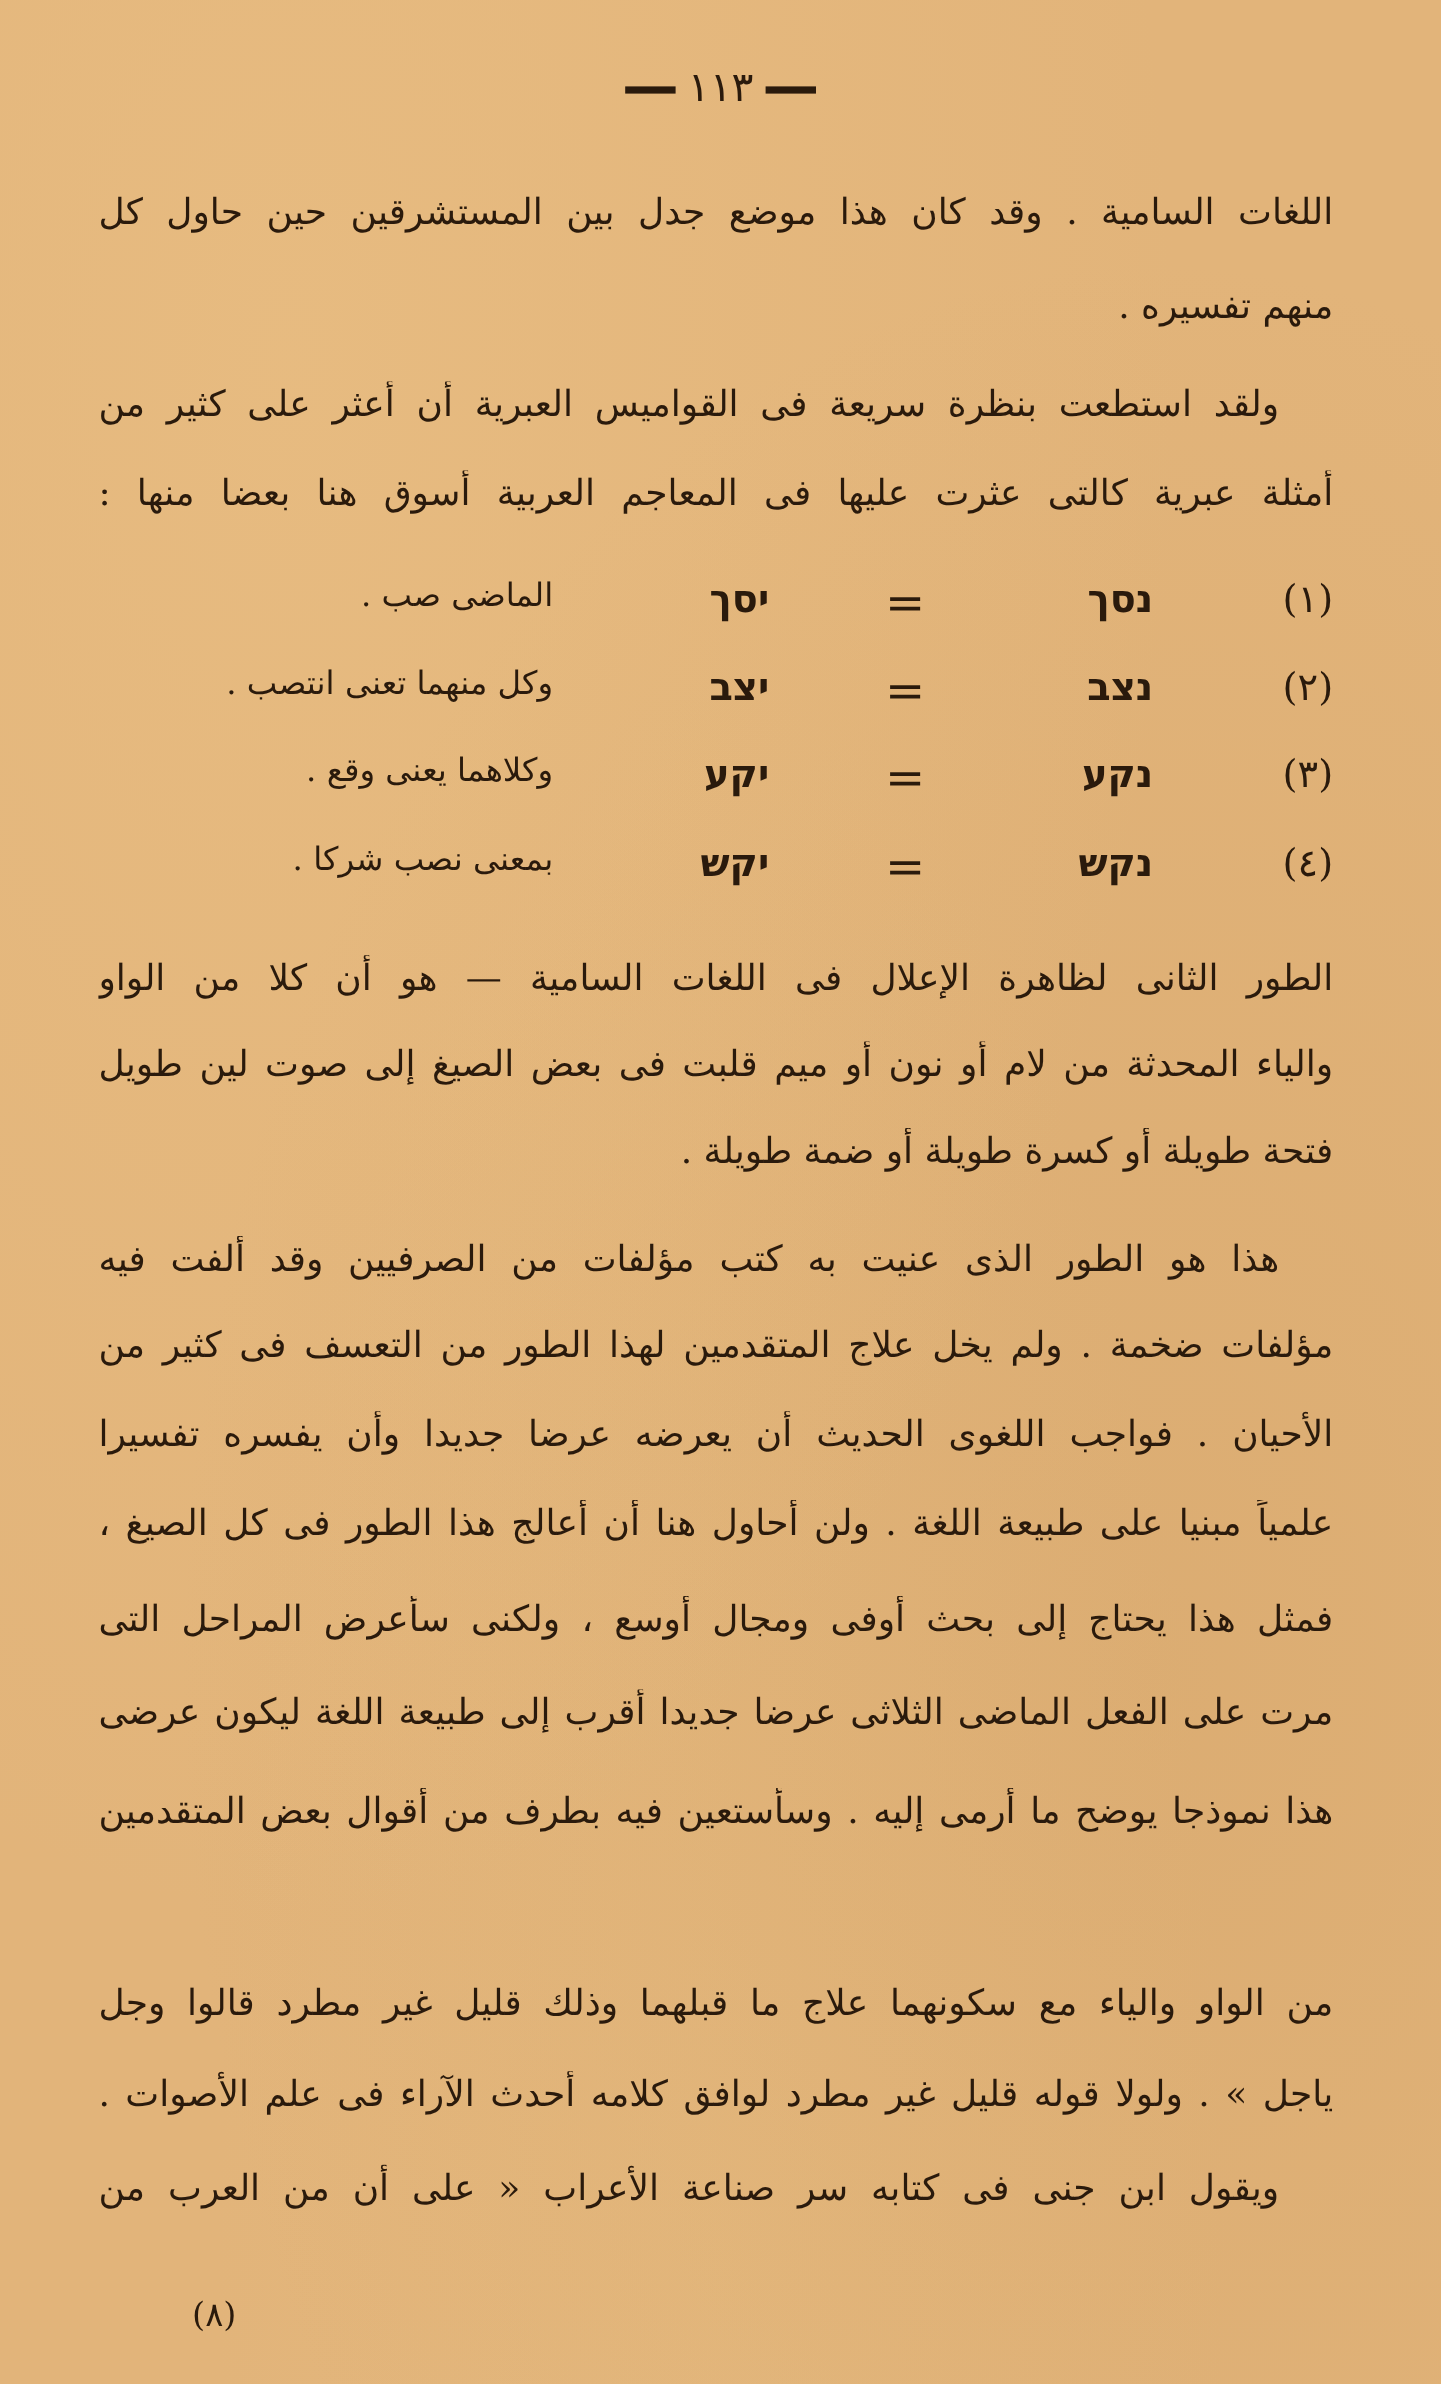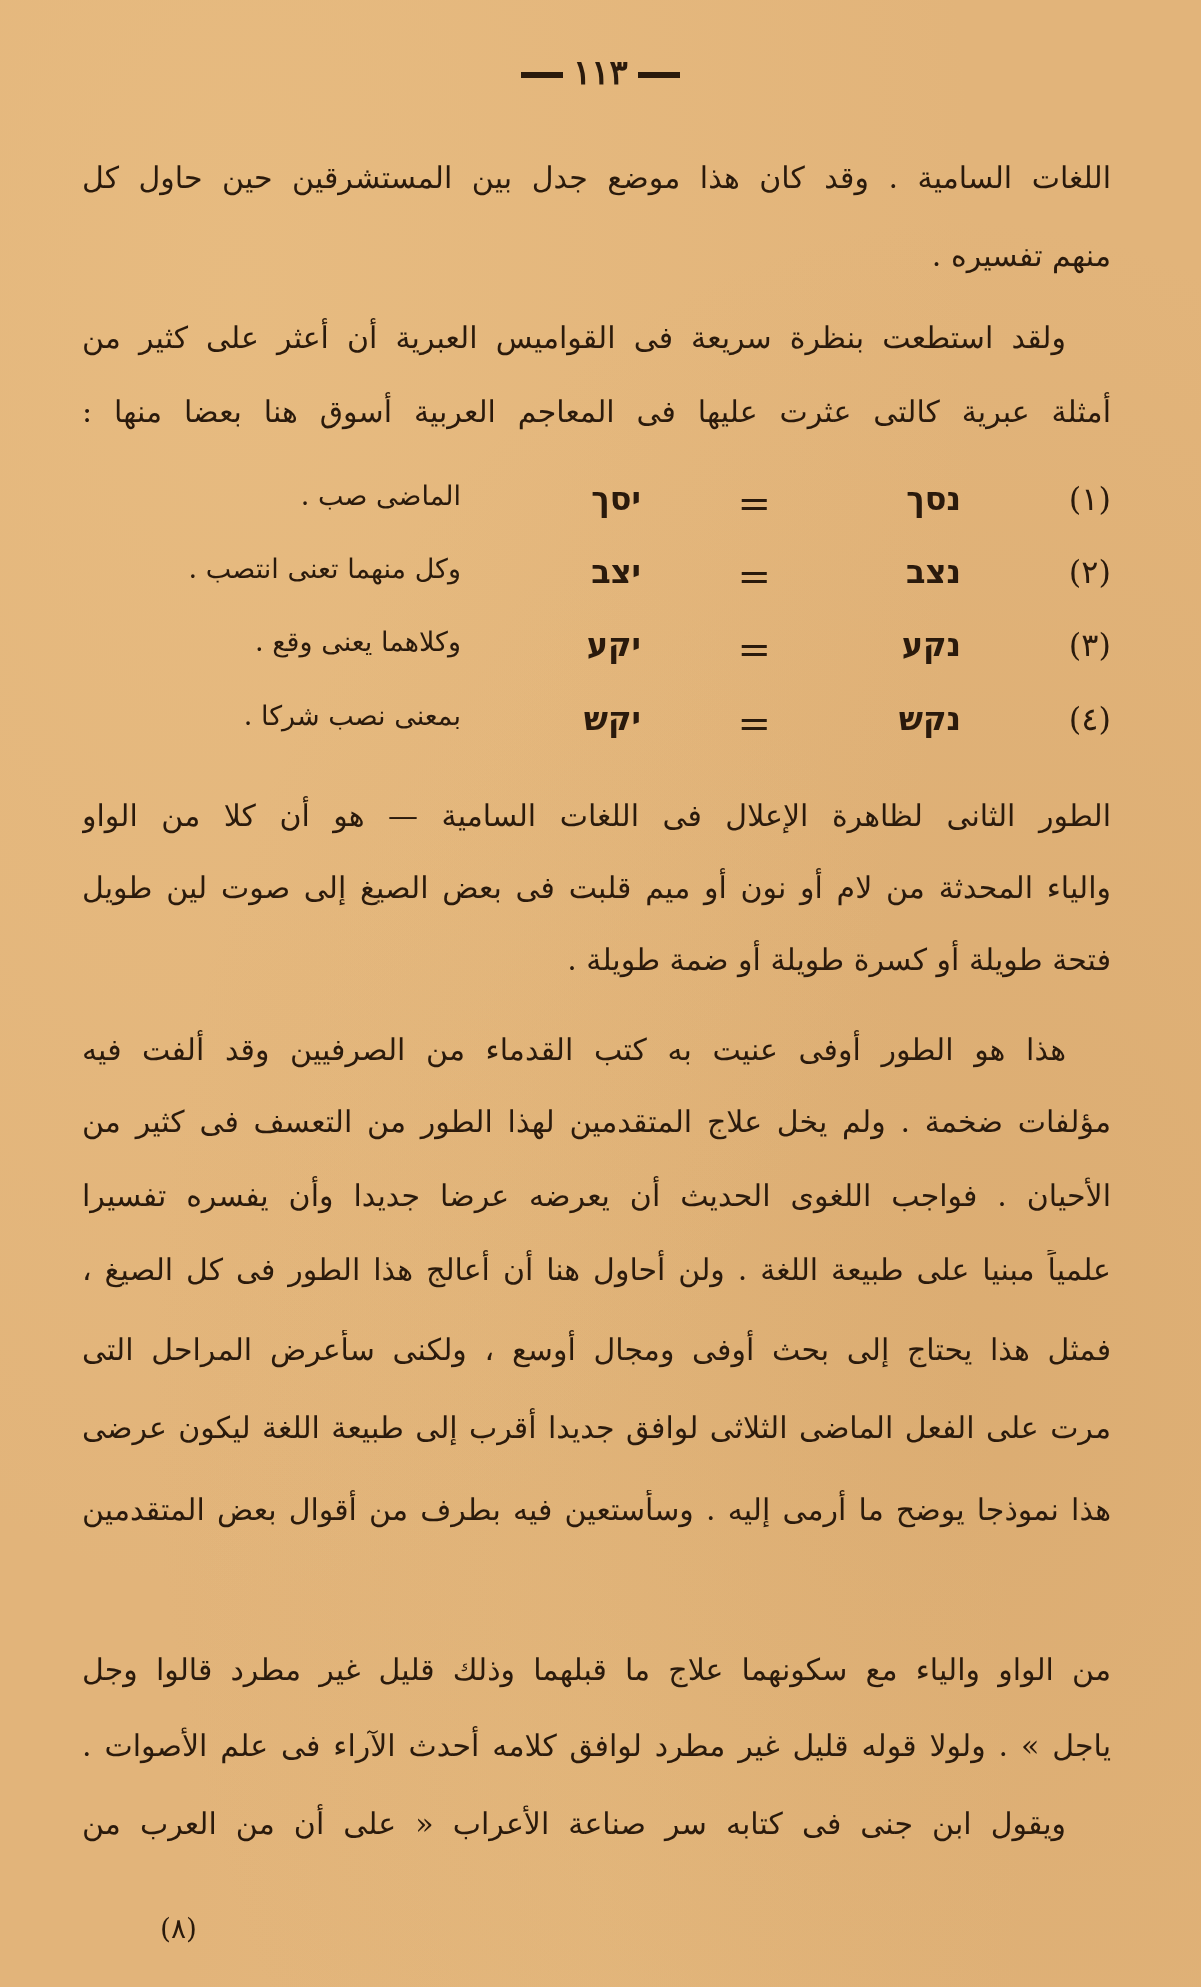--- a/index.html
+++ b/index.html
@@ -10,21 +10,21 @@
       radial-gradient(ellipse at 20% 15%, rgba(240,200,140,0.35), transparent 55%),
       radial-gradient(ellipse at 80% 70%, rgba(200,150,90,0.25), transparent 60%),
       radial-gradient(ellipse at 50% 95%, rgba(235,195,135,0.3), transparent 50%);
     font-family: "DejaVu Serif", serif;
     color: #2a1a0c;
     position: relative;
   }
   .page { position: absolute; inset: 0; }
   .header {
     position: absolute; top: 52px; left: 0; right: 0;
-    text-align: center; font-size: 34px; font-weight: bold; letter-spacing: 2px;
+    text-align: center; font-size: 34px; font-weight: normal; letter-spacing: 2px;
     direction: ltr;
   }
   .header .dash { display: inline-block; width: 42px; height: 6px; background: #2a1a0c; vertical-align: middle; margin: 0 10px; }
   .line {
     position: absolute; right: 90px; left: 82px;
     direction: rtl; text-align: justify; text-align-last: justify;
     font-size: 30px; line-height: 40px; white-space: nowrap; overflow: hidden;
   }
   .line.short { text-align-last: right; }
   .line.indent { right: 135px; }
@@ -81,26 +81,26 @@
     <span class="ex-a">נקש</span>
     <span class="ex-eq">=</span>
     <span class="ex-b">יקש</span>
     <span class="ex-meaning">بمعنى نصب شركا .</span>
   </div>
 
   <div class="line" style="top:796px">الطور الثانى لظاهرة الإعلال فى اللغات السامية — هو أن كلا من الواو</div>
   <div class="line short" style="top:940px">فتحة طويلة أو كسرة طويلة أو ضمة طويلة .</div>
   <div class="line" style="top:868px">والياء المحدثة من لام أو نون أو ميم قلبت فى بعض الصيغ إلى صوت لين طويل</div>
 
-  <div class="line indent" style="top:1030px">هذا هو الطور أوفى عنيت به كتب القدماء من الصرفيين وقد ألفت فيه</div>
+  <div class="line indent" style="top:1030px">هذا هو الطور الذى عنيت به كتب مؤلفات من الصرفيين وقد ألفت فيه</div>
   <div class="line" style="top:1102px">مؤلفات ضخمة . ولم يخل علاج المتقدمين لهذا الطور من التعسف فى كثير من</div>
   <div class="line" style="top:1176px">الأحيان . فواجب اللغوى الحديث أن يعرضه عرضا جديدا وأن يفسره تفسيرا</div>
   <div class="line" style="top:1250px">علمياً مبنيا على طبيعة اللغة . ولن أحاول هنا أن أعالج هذا الطور فى كل الصيغ ،</div>
   <div class="line" style="top:1330px">فمثل هذا يحتاج إلى بحث أوفى ومجال أوسع ، ولكنى سأعرض المراحل التى</div>
-  <div class="line" style="top:1408px">مرت على الفعل الماضى الثلاثى لوافق جديدا أقرب إلى طبيعة اللغة ليكون عرضى</div>
+  <div class="line" style="top:1408px">مرت على الفعل الماضى الثلاثى عرضا جديدا أقرب إلى طبيعة اللغة ليكون عرضى</div>
   <div class="line" style="top:1490px">هذا نموذجا يوضح ما أرمى إليه . وسأستعين فيه بطرف من أقوال بعض المتقدمين</div>
   <div class="line" style="top:1650px">من الواو والياء مع سكونهما علاج ما قبلهما وذلك قليل غير مطرد قالوا وجل</div>
   <div class="line" style="top:1726px">ياجل » . ولولا قوله قليل غير مطرد لوافق كلامه أحدث الآراء فى علم الأصوات .</div>
 
   <div class="line indent" style="top:1804px">ويقول ابن جنى فى كتابه سر صناعة الأعراب « على أن من العرب من</div>
 
   <div class="footer">(٨)</div>
 </div>
 
 </body></html>

